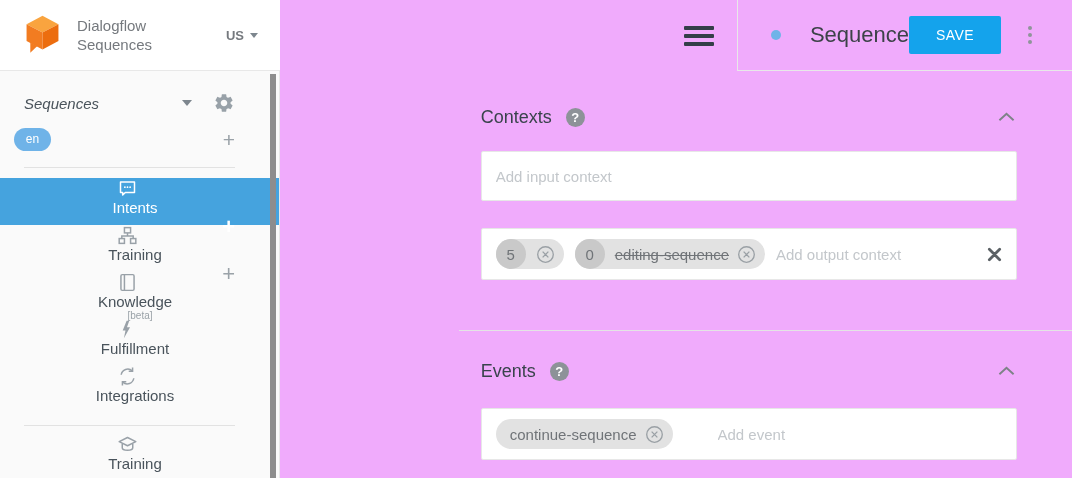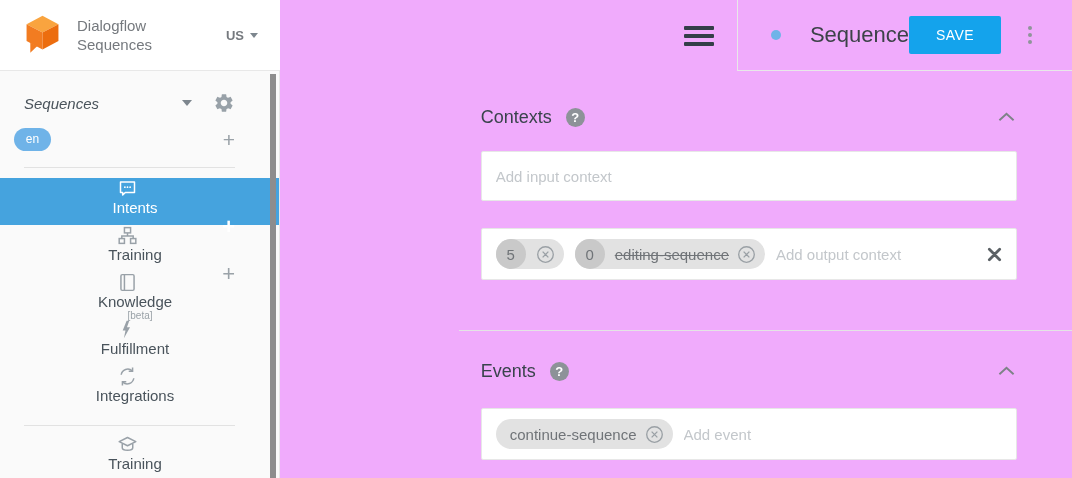--- a/index.html
+++ b/index.html
@@ -55,21 +55,21 @@
   .section-head { display:flex; align-items:center; height:26px; }
   .section-title { font-size:18px; color:#39434c; font-weight:400; }
   .help-icon { width:19px; height:19px; border-radius:50%; background:#8d9298; color:#fff; font-size:13px; font-weight:bold; display:flex; align-items:center; justify-content:center; margin-left:14px; cursor:pointer; }
   .collapse { margin-left:auto; margin-right:2px; cursor:pointer; display:flex; }
 
   .field { border:1px solid #e7e7e7; border-radius:2px; background:#fff; display:flex; align-items:center; padding:0 14px; }
   .field input { border:none; outline:none; flex:1; min-width:0; font-size:15px; font-family:inherit; color:#555; background:transparent; }
   .field input::placeholder { color:#c3c7cb; opacity:1; }
   .input-ctx { height:50px; margin-top:21px; }
   .output-ctx { height:52px; margin-top:27px; }
-  .events-box { height:52px; margin-top:24px; }
+  .events-box { height:52px; margin-top:24px;gap:34px; }
 
   .chip { height:30px; border-radius:15px; background:#e2e2e2; display:inline-flex; align-items:center; padding-right:9px; margin-right:11px; flex:none; }
   .chip.no-count { padding-left:14px; }
   .chip-count { width:30px; height:30px; border-radius:50%; background:#c9c9c9; color:#707478; font-size:15px; display:flex; align-items:center; justify-content:center; margin-right:10px; flex:none; cursor:text; }
   .chip-label { color:#707478; font-size:15px; margin-right:8px; white-space:nowrap; }
   .chip-label.strike { text-decoration:line-through; }
   .chip-x { display:flex; cursor:pointer; }
   .clear-x { margin-left:12px; display:flex; cursor:pointer; flex:none; }
 
   .divider-full { border-top:1px solid #e4e4e4; margin:50px -55px 0 -22px; }

